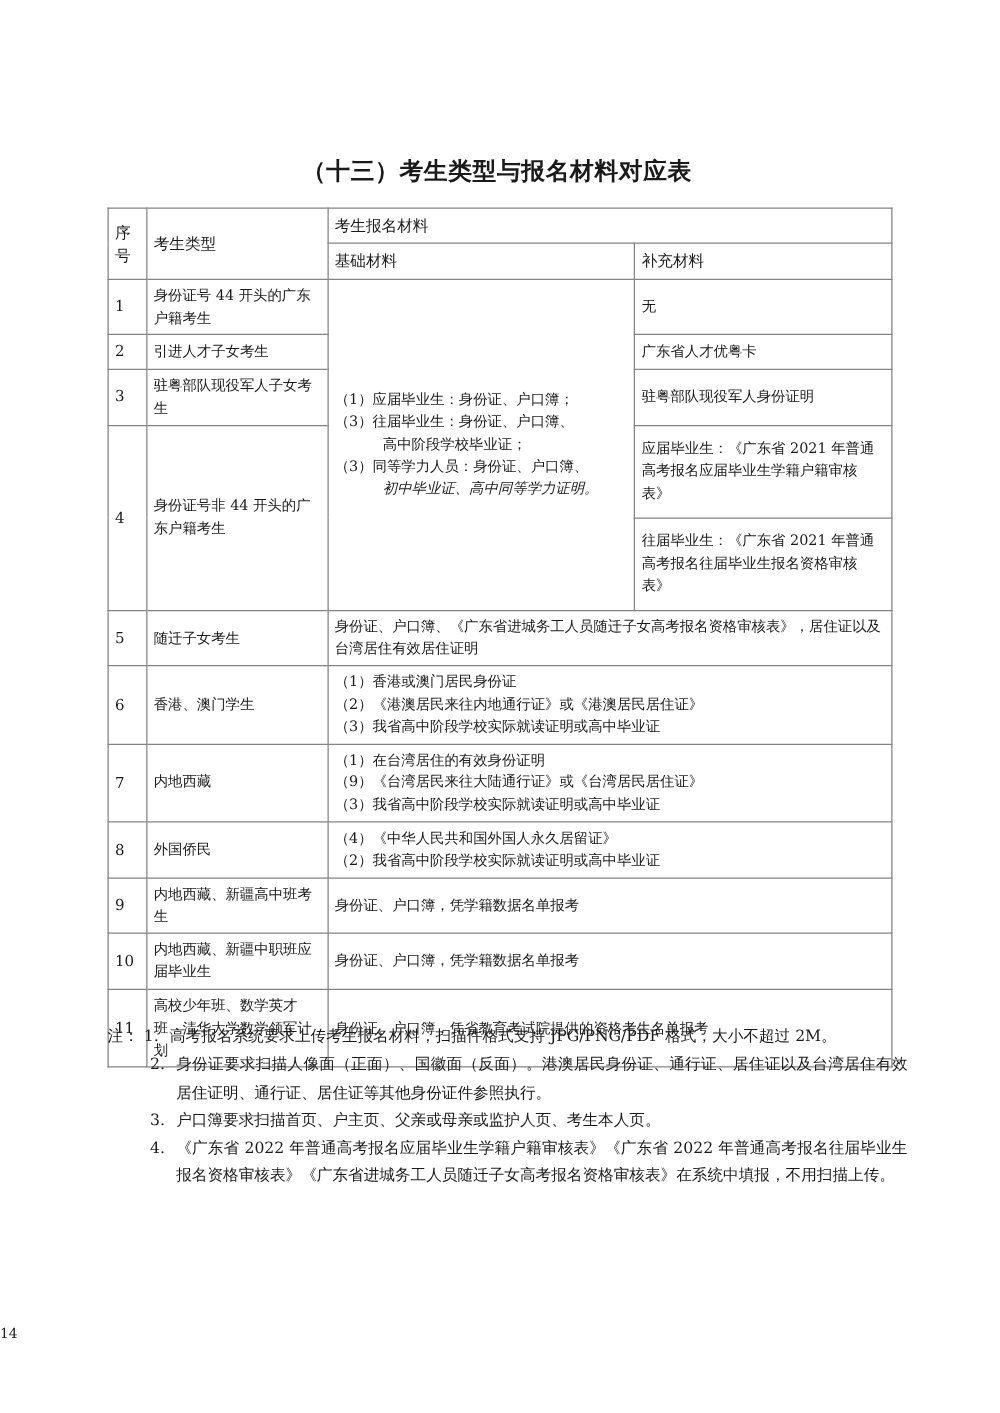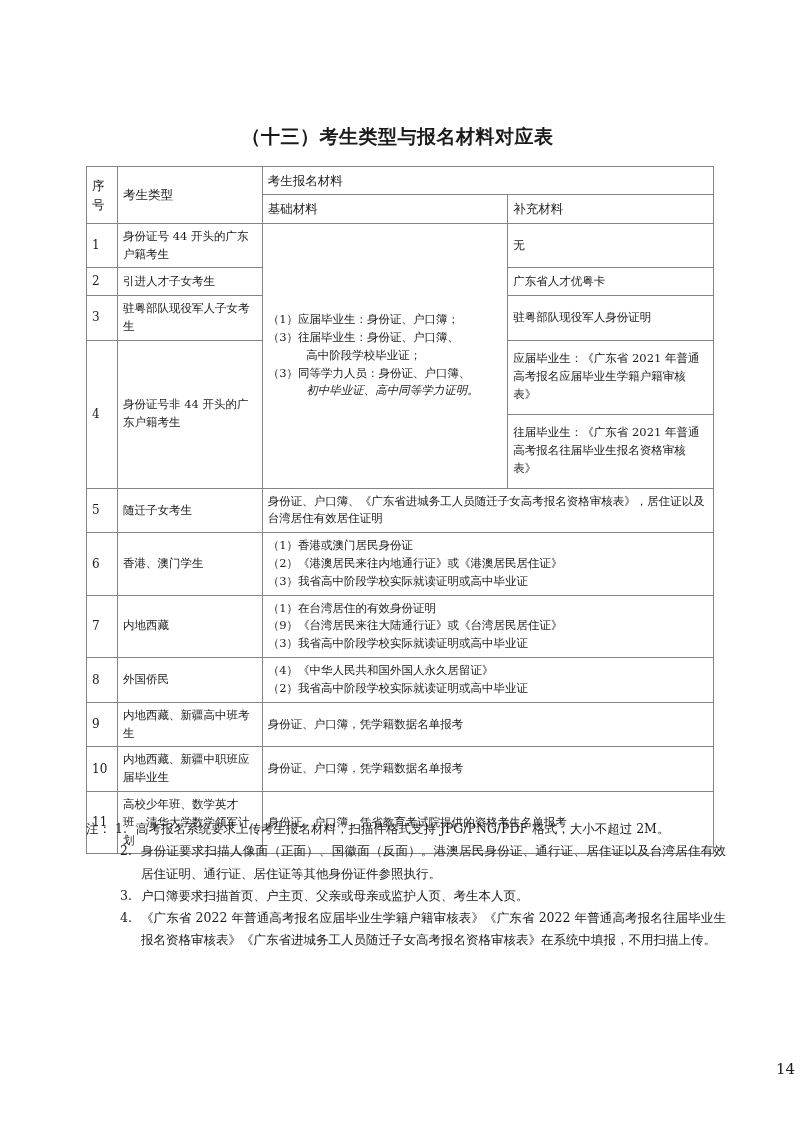--- a/index.html
+++ b/index.html
@@ -97,22 +97,22 @@
   }
   .note-body {
     flex: 1 1 auto;
     white-space: pre-wrap;
     text-align: justify;
   }
   .page-num {
     position: absolute;
     top: 1060px;
     left: 0; right: 0;
-    text-align: right;
-    font-size: 15px;
+    text-align: left;
+    font-size: 11px;
   }
 </style>
 </head>
 <body>
 
 <div class="page">
 
   <h1 class="doc-title">（十三）考生类型与报名材料对应表</h1>
 
   <table class="main">

